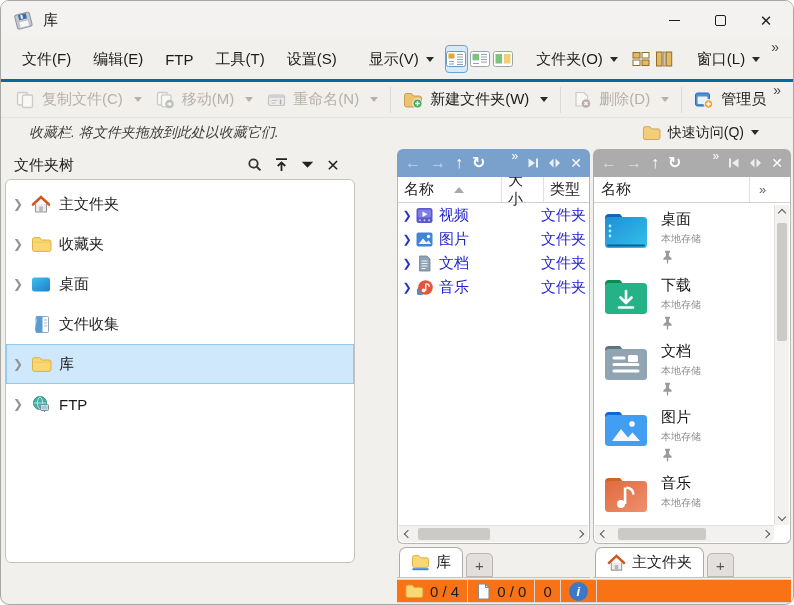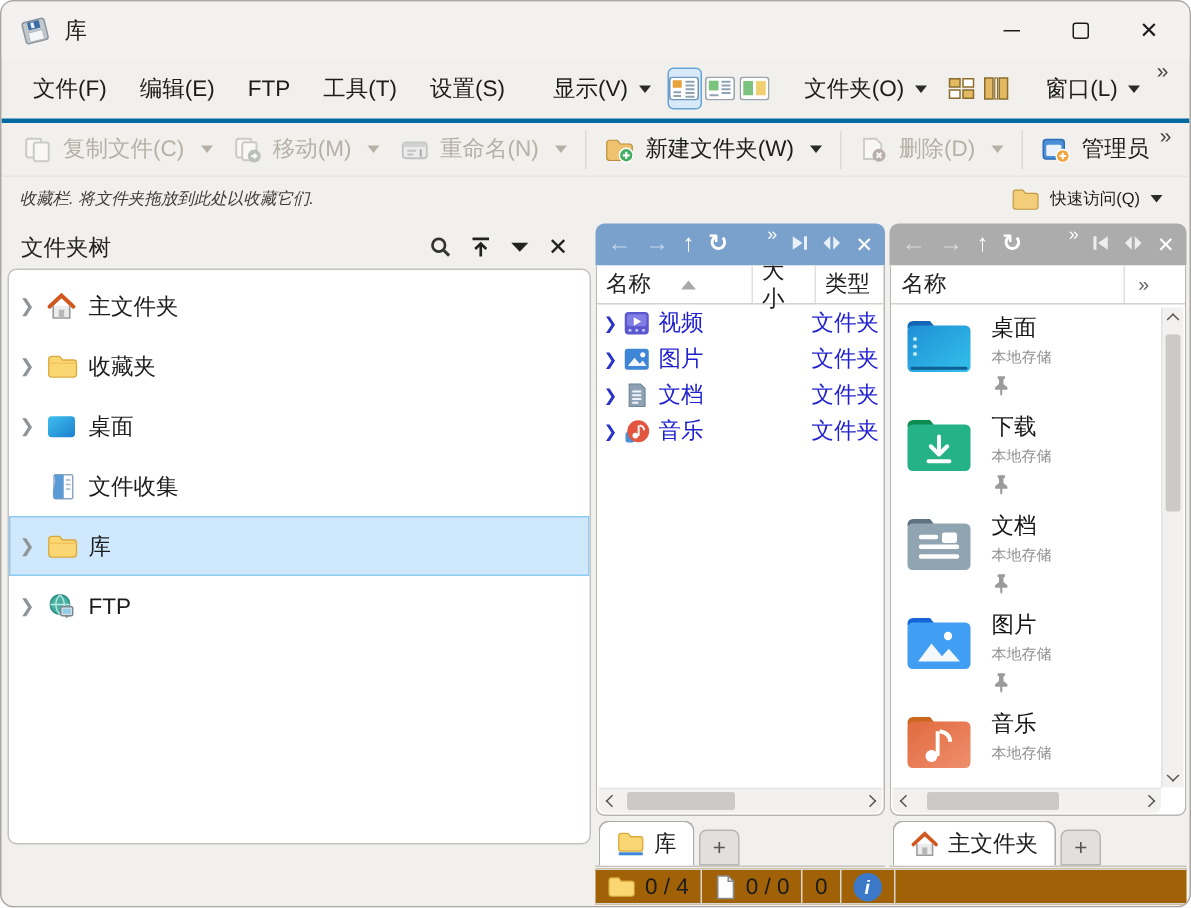--- a/index.html
+++ b/index.html
@@ -28,38 +28,38 @@
   
   .toolbar { height:38px; display:flex; align-items:center; padding:0 8px; border-top:3px solid #0369a1; }
   .tbtn { display:flex; align-items:center; gap:7px; padding:5px 7px; border-radius:4px; white-space:nowrap; }
   .tbtn .caret { margin-left:4px; }
   .tbtn.disabled { color:#b7b0a7; }
   .tbtn.disabled .caret { border-top-color:#b7b0a7; }
   .tbtn.disabled svg { filter:grayscale(.85) opacity(.5); }
   .tsep { width:1px; height:26px; background:#dedbd6; margin:0 5px; }
 
   
-  .favbar { height:30px; display:flex; align-items:center; padding:0 12px; border-top:1px solid #e7e4e0; font-size:11px;justify-content:space-between; }
+  .favbar { height:30px; display:flex; align-items:center; padding:0 28px; border-top:1px solid #e7e4e0; font-size:14px;justify-content:space-between; }
   .fav-hint { font-style:italic; color:#3d3d3d; }
   .fav-right { margin-left:auto; display:flex; align-items:center; gap:6px; }
   .fav-btn { display:flex; align-items:center; gap:7px; padding:3px 6px; white-space:nowrap; }
 
   
   .panel { position:absolute; }
   .pane-head { height:28px; display:flex; align-items:center; padding:0 8px; border-radius:6px 6px 0 0; color:#fff; gap:9px; }
   .pane-head.active { background:#7aa0cc; }
   .pane-head.inactive { background:#acacac; }
   .nav-glyph { font-size:16px; line-height:1; font-weight:bold; }
   .dim { opacity:.55; }
   .pane-head .spacer { flex:1; }
   .pane-head .sm { font-size:12px; }
   .pane-body { background:#fff; border:1px solid #b9b7b4; border-top:none; border-radius:0 0 6px 6px; position:relative; overflow:hidden; }
 
   
-  .tree-wrap { position:absolute; left:4px; top:150px; width:389px; height:412px; }
+  .tree-wrap { position:absolute; left:4px; top:150px; width:350px; height:412px; }
   .tree-head { height:28px; display:flex; align-items:center; padding:0 9px; color:#222; }
   .tree-head .ttl { flex:1; }
   .tree-head .hic { width:26px; display:flex; justify-content:center; align-items:center; }
   .tree-body { background:#fff; border:1px solid #c4c2bf; border-radius:6px; height:384px; padding-top:4px; overflow:hidden; }
   .trow { height:40px; display:flex; align-items:center; padding:0 8px 0 7px; position:relative; }
   .trow .exp { width:17px; color:#8f9499; font-size:12px; flex:0 0 auto; }
   .trow .ticon { width:22px; height:20px; flex:0 0 auto; display:flex; align-items:center; justify-content:center; }
   .trow .tlabel { margin-left:7px; }
   .trow.selected { background:#cfe8fc; box-shadow:inset 0 0 0 1px #8ecaf2; }
 
@@ -102,21 +102,21 @@
   .pname { font-size:15px; color:#141414; line-height:20px; }
   .pdesc { font-size:10px; color:#8f8f8f; line-height:19px; }
   .pin { margin-top:2px; }
 
   
   .tabstrip { position:absolute; height:33px; display:flex; align-items:flex-end; padding-left:2px; border-bottom:1px solid #c6c4c1; }
   .tab { display:flex; align-items:center; gap:6px; background:#fff; border:1px solid #aeacaa; border-bottom:none; border-radius:7px 7px 0 0; height:30px; padding:0 11px; }
   .newtab { width:27px; height:24px; background:#e2dfdc; border:1px solid #b8b6b3; border-radius:5px 5px 0 0; margin-left:3px; display:flex; align-items:center; justify-content:center; color:#555; font-size:15px; }
 
   
-  .statusbar { position:absolute; left:396px; top:578px; width:394px; height:24px; display:flex; align-items:stretch; background:#a16207; border-top:1px solid #d8d6d3; }
+  .statusbar { position:absolute; left:396px; top:578px; width:394px; height:24px; display:flex; align-items:stretch; background:#f97316; border-top:1px solid #d8d6d3; }
   .scell { display:flex; align-items:center; gap:6px; padding:0 8px; border-right:1px solid #d8d6d3; border-bottom:1px solid #d8d6d3; }
   .scell.grow { flex:1; border-right:none; }
   .info-circle { width:19px; height:19px; border-radius:50%; background:#3b79c8; color:#fff; display:flex; align-items:center; justify-content:center; font-size:13px; font-weight:bold; font-style:italic; }
 </style>
 </head>
 <body>
 
 <div class="window">
 
   <div class="titlebar">

